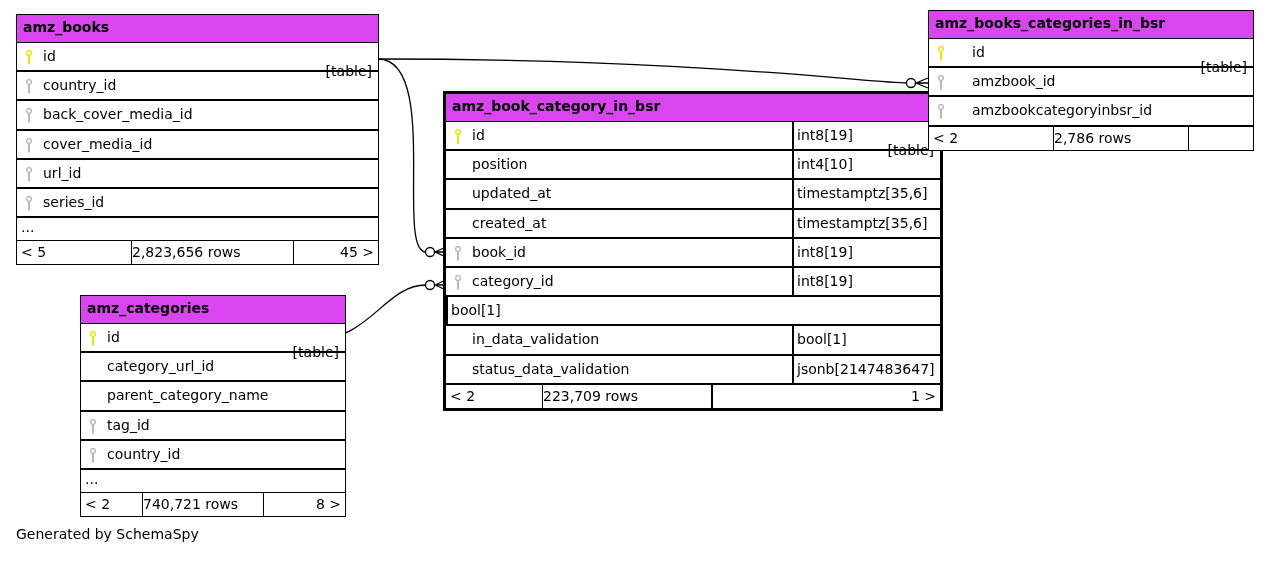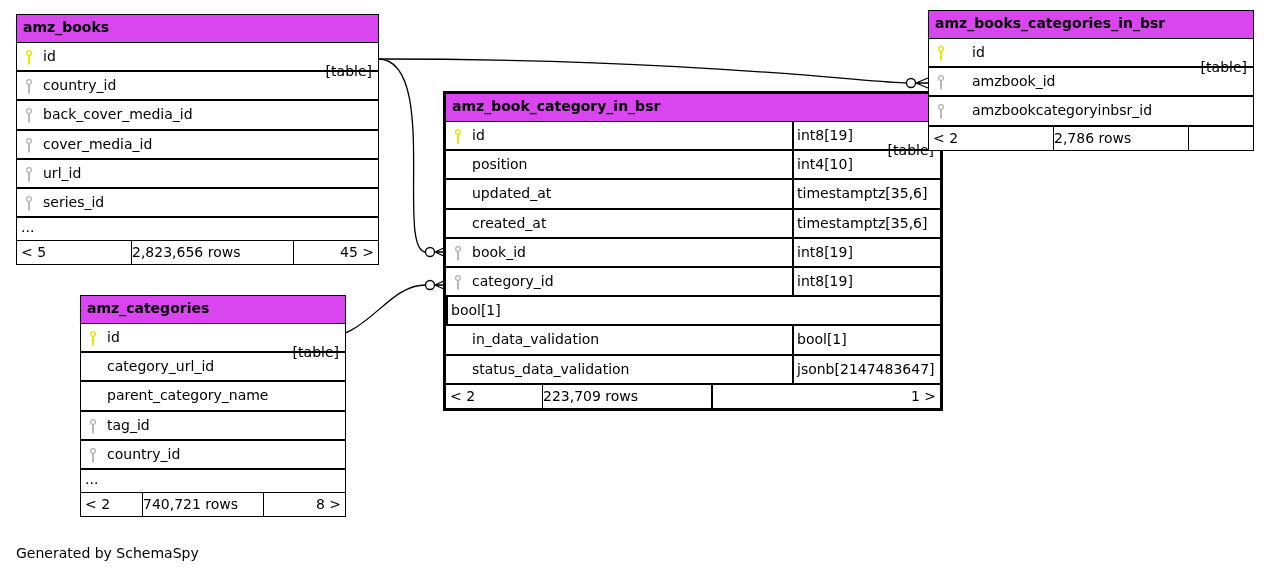--- a/index.html
+++ b/index.html
@@ -14,21 +14,21 @@
   .row .cname { position: relative; flex: 1; line-height: 27px; padding-left: 26px; white-space: nowrap; }
   .row .ctype { width: 148px; border-left: 2px solid #000; line-height: 27px; padding-left: 3px; white-space: nowrap; box-sizing: border-box; }
   .key { position: absolute; left: 9px; top: 7px; width: 6px; height: 15px; }
   .ellipsis { height: 23px; border-bottom: 1px solid #000; line-height: 18px; padding-left: 4px; box-sizing: border-box; }
   .foot { height: 23px; display: flex; line-height: 22px; }
   .foot div { box-sizing: border-box; white-space: nowrap; }
   .foot .l { padding-left: 4px; border-right: 1px solid #000; }
   .foot .m { text-align: left; padding-right: 4px; border-right: 1px solid #000; }
   .foot .r { text-align: right; padding-right: 4px; flex: 1; }
   #edges { position: absolute; left: 0; top: 0; }
-  .gen { position: absolute; left: 16px; top: 545px; font-size: 14px; }
+  .gen { position: absolute; left: 16px; top: 526px; font-size: 14px; }
 </style>
 </head>
 <body>
 
 <svg id="edges" width="1269" height="575">
   <g fill="none" stroke="#000" stroke-width="1.3">
     <path d="M378,59 C440,59 395,252 426,252"></path>
     <path d="M313,340 C370,340 385,285 426,285"></path>
     <path d="M378,59 C700,59 870,83 907,83"></path>
     <path d="M861,136 C895,136 890,116 907,116"></path>

